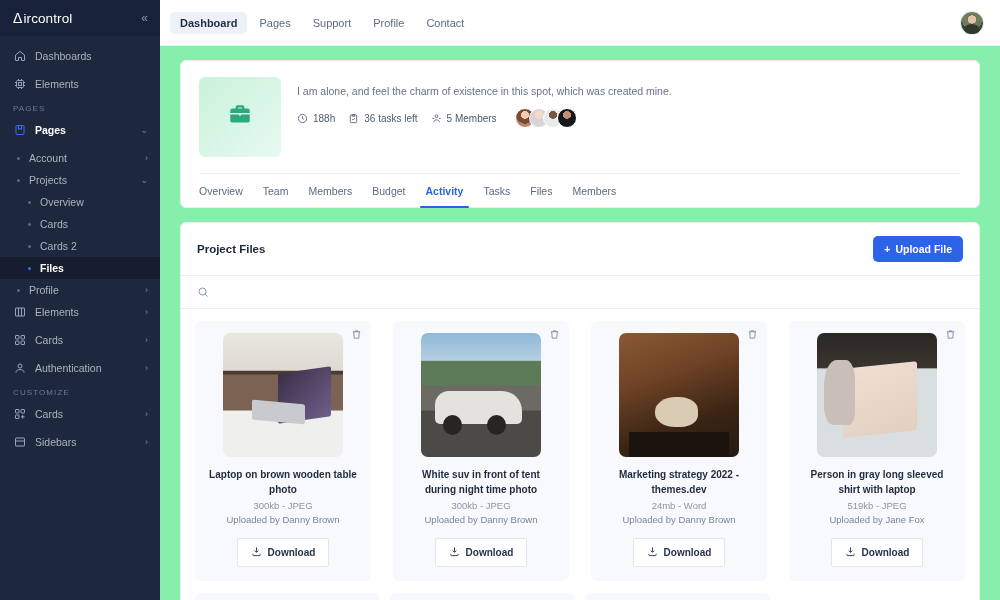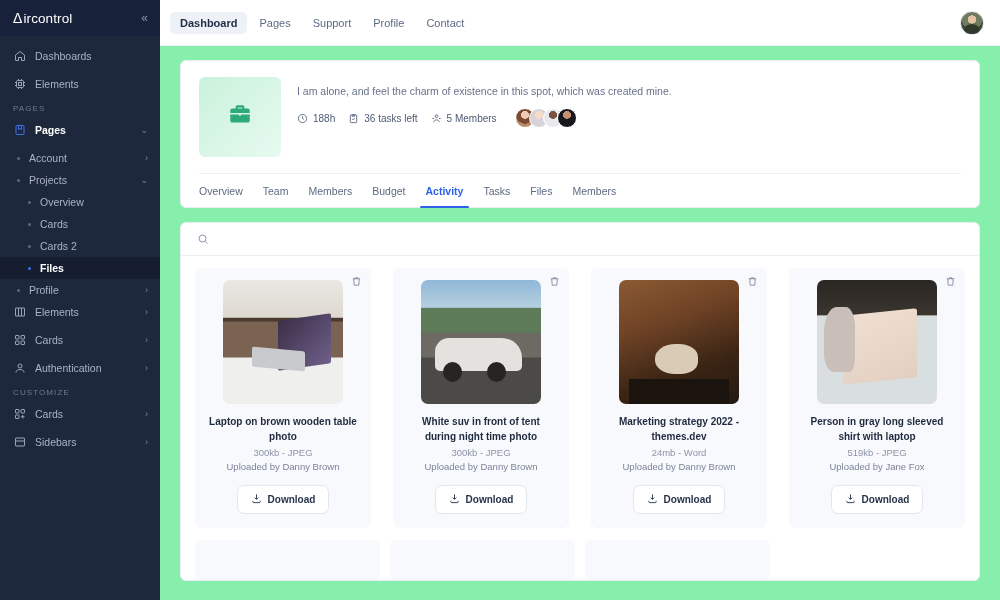--- a/index.html
+++ b/index.html
@@ -145,21 +145,21 @@
     position: relative; display: flex; flex-direction: column; align-items: center; }
   .fcard .del { position: absolute; top: 8px; right: 9px; color: #7e8aa2; cursor: pointer;
     display: inline-flex; }
   .thumb { width: 120px; height: 124px; border-radius: 7px; overflow: hidden; }
   .fname { font-size: 10px; font-weight: bold; color: #1f2a3f; text-align: center;
     margin-top: 11px; line-height: 1.45; max-width: 150px; }
   .fmeta { font-size: 9.5px; color: #8b94a8; margin-top: 3px; }
   .fup { font-size: 9.5px; color: #7a8499; margin-top: 3px; }
   .dl { margin-top: 13px; display: inline-flex; align-items: center; gap: 6px;
     background: #fff; border: 1px solid #e2e6ef; color: #28334a;
-    font-size: 10px; font-weight: bold; padding: 7px 13px; border-radius: 7px; cursor: pointer;
+    font-size: 10px; font-weight: bold; padding: 7px 13px; border-radius: 2px; cursor: pointer;
     font-family: "Liberation Sans", sans-serif; }
 
   .row2 { display: grid; grid-template-columns: repeat(4, 1fr); gap: 10px; padding: 0 14px; }
   .fcard-stub { background: #f8f9fc; border-radius: 6px; height: 40px; }
   .fcard-stub.blank { background: transparent; }
 
   
   .t1 { background:
     linear-gradient(180deg,#e9e7e2 0%,#dedad2 30%,#4a3a30 31% 33%,#7a6352 34% 62%,#efefee 63% 100%); position: relative; }
   .t1::before { content:""; position:absolute; left:46%; top:30%; width:44%; height:40%;
@@ -404,20 +404,27 @@
           <div class="ptab">Members</div>
           <div class="ptab">Budget</div>
           <div class="ptab sel">Activity</div>
           <div class="ptab">Tasks</div>
           <div class="ptab">Files</div>
           <div class="ptab">Members</div>
         </div>
       </div>
 
       <div class="panel files">
+        <div class="files-head">
+          <div class="files-title">Project Files</div>
+          <button class="btn btn-upload">
+            <span>+</span>
+            <span>Upload File</span>
+          </button>
+        </div>
 
         <div class="files-search">
           <span class="si">
             <svg width="12" height="12" viewBox="0 0 24 24" fill="none" stroke="currentColor" stroke-width="2">
                 <circle cx="11" cy="11" r="7"></circle>
                 <path d="M16.5 16.5L21 21"></path>
               </svg>
           </span>
         </div>
 

